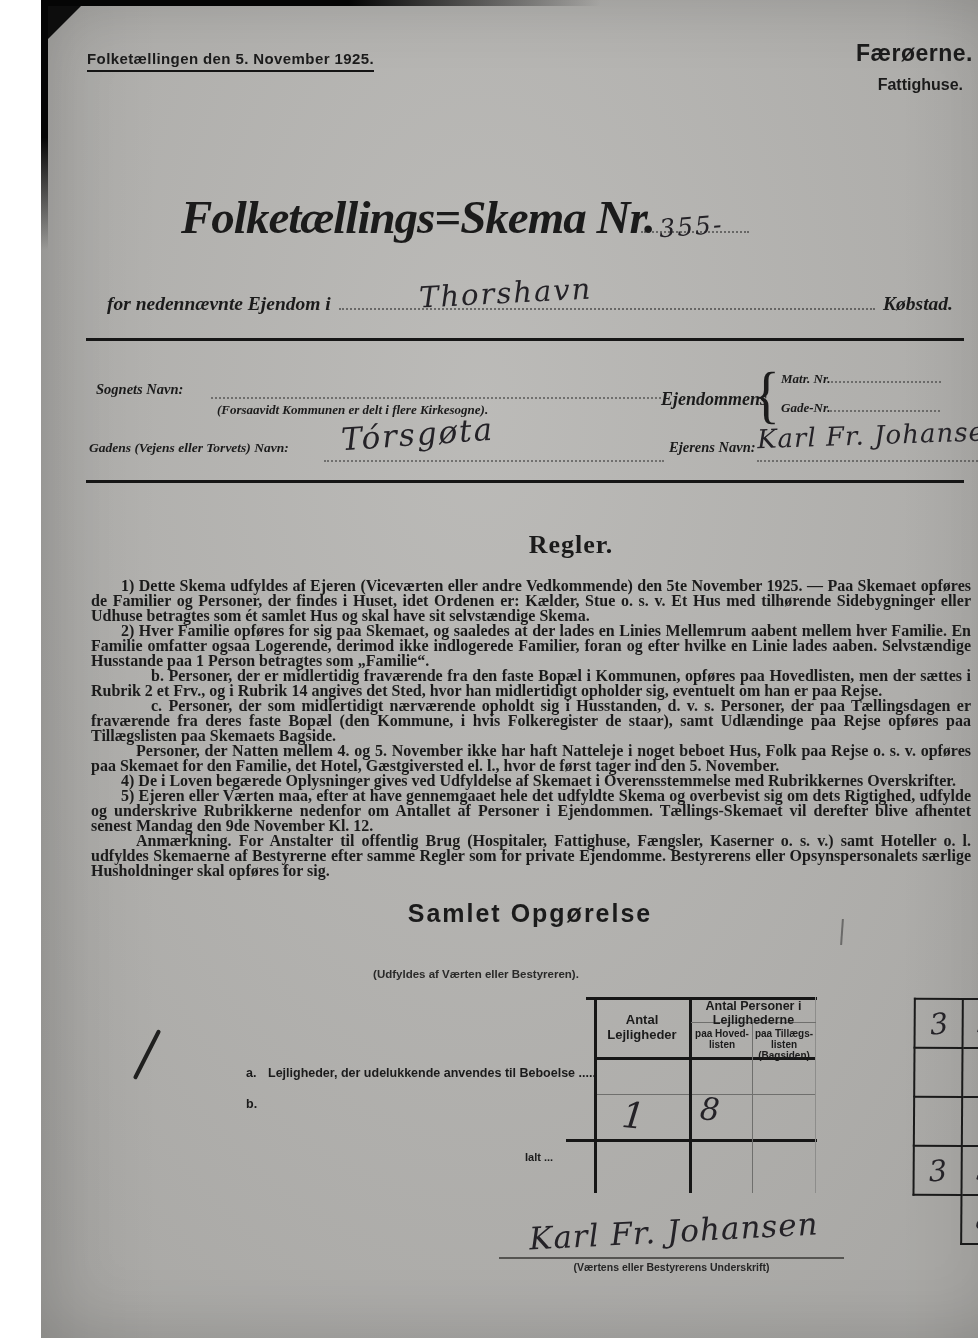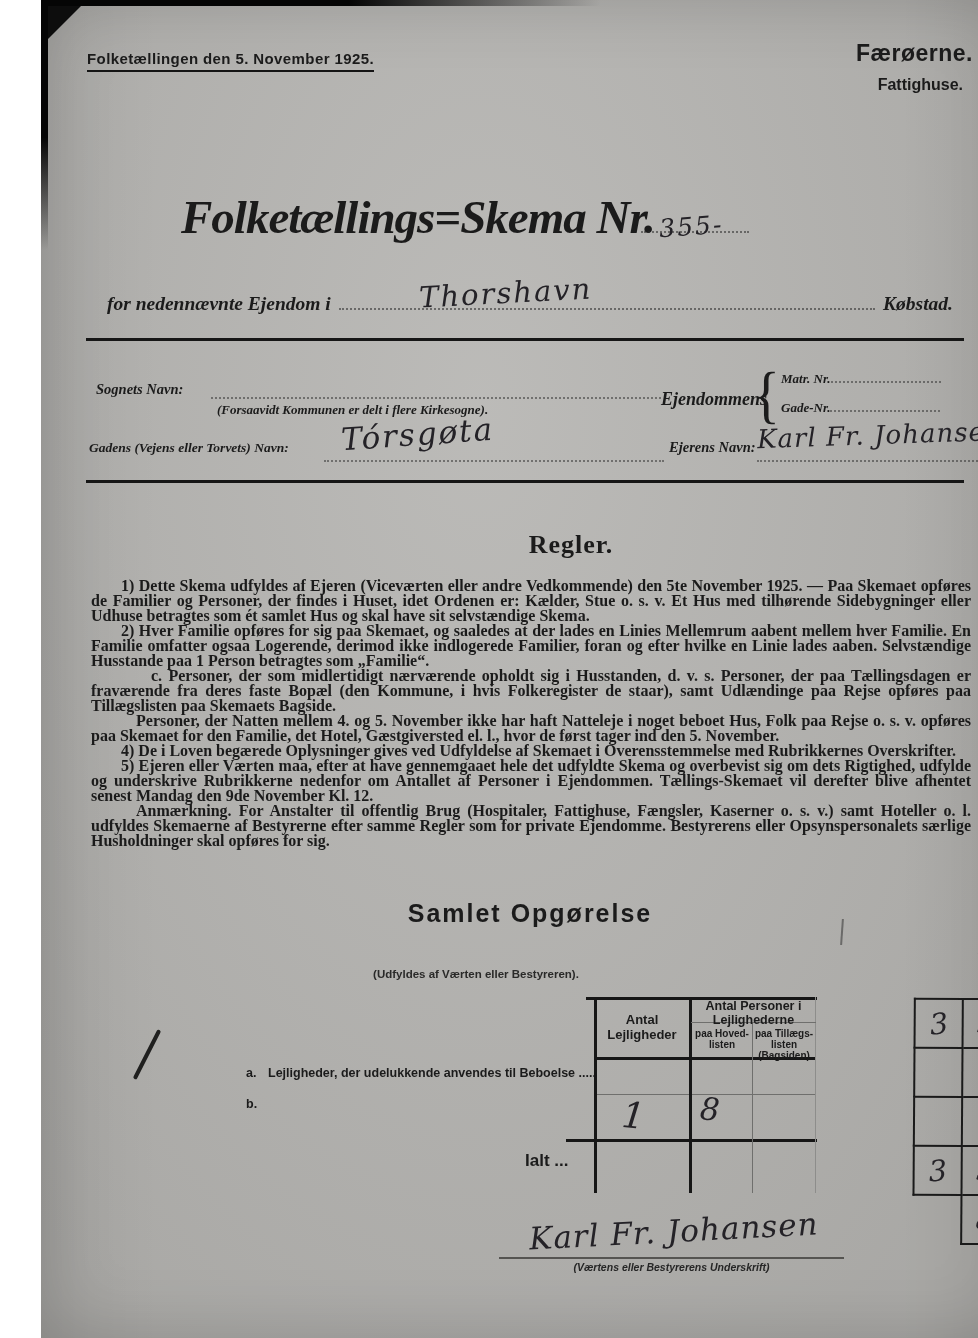--- a/index.html
+++ b/index.html
@@ -74,21 +74,21 @@
   
   .sum-title{left:0;top:899px;width:978px;text-align:center;font-family:"Liberation Sans",sans-serif;font-weight:bold;font-size:25px;letter-spacing:2px;}
   .sum-sub{left:0;top:938px;width:978px;text-align:center;font-family:"Liberation Sans",sans-serif;font-weight:bold;font-size:18.5px;}
   .sum-note{left:0;top:968px;width:870px;text-align:center;font-family:"Liberation Sans",sans-serif;font-weight:bold;font-size:11.5px;color:#2a2a29;}
 
   
   .row-label{font-family:"Liberation Sans",sans-serif;font-weight:bold;font-size:12.5px;line-height:15px;}
   .row-a{left:205px;top:1066px;width:350px;white-space:nowrap;}
   .row-b{left:205px;top:1097px;width:352px;}
   .row-key{display:inline-block;width:22px;}
-  .ialt{left:478px;top:1151px;font-family:"Liberation Sans",sans-serif;font-weight:bold;font-size:17px;padding-left:6px;}
+  .ialt{left:478px;top:1151px;font-family:"Liberation Sans",sans-serif;font-weight:bold;font-size:11px;padding-left:6px;}
 
   .grid{left:553px;top:997px;width:222px;height:196px;}
   .gl{position:absolute;background:#161616;}
   .gl-light{position:absolute;background:#6f6f6d;}
   .g-top{left:-8px;top:0;width:231px;height:3px;}
   .g-hdrbot{left:0;top:60px;width:222px;height:3px;}
   .g-thin-a{left:0;top:97px;width:222px;height:1px;}
   .g-thick-ialt{left:-28px;top:142px;width:251px;height:3px;}
   .g-v-left{left:0;top:0;width:2.5px;height:196px;}
   .g-v-mid{left:95px;top:0;width:2.5px;height:196px;}
@@ -106,21 +106,21 @@
   
   .mgrid{left:872px;top:998px;transform:rotate(.4deg);}
   .mgrid table{border-collapse:collapse;}
   .mgrid td{width:44px;height:45px;border:2.5px solid #1a1a1a;text-align:center;vertical-align:middle;}
   .mgrid td.ghost{border:none;}
   .mg-hand{font-family:"DejaVu Serif",serif;font-style:italic;font-size:29px;color:#242227;}
 
   
   .sig-val{left:488px;top:1213px;font-size:31px;transform:rotate(-3deg);white-space:nowrap;letter-spacing:1px;}
   .sig-line{left:458px;top:1257px;width:345px;height:1.5px;background:#555451;}
-  .sig-cap{left:458px;top:1261px;width:345px;text-align:center;font-family:"Liberation Sans",sans-serif;font-weight:bold;font-size:10.5px;color:#262626;font-style:italic;}
+  .sig-cap{left:458px;top:1261px;width:345px;text-align:center;font-family:"Liberation Sans",sans-serif;font-weight:bold;font-size:10.5px;color:#262626;}
 </style>
 </head>
 <body>
 
 <div class="page">
 
   <div class="abs corner-tl"></div>
   <div class="abs edge-left"></div>
   <div class="abs edge-top"></div>
   <div class="abs slash-mark"></div>
@@ -165,20 +165,21 @@
   <div class="abs lbl-i f-ejer">Ejerens Navn:</div>
   <div class="abs hand f-ejer-val">Karl Fr. Johansen</div>
   <div class="abs f-ejer-line"></div>
 
   <div class="abs hr2"></div>
 
   <div class="abs regler-h">Regler.</div>
   <div class="abs rules">
     <p>1) Dette Skema udfyldes af Ejeren (Viceværten eller andre Vedkommende) den 5te November 1925. — Paa Skemaet opføres de Familier og Personer, der findes i Huset, idet Ordenen er: Kælder, Stue o. s. v. Et Hus med tilhørende Sidebygninger eller Udhuse betragtes som ét samlet Hus og skal have sit selvstændige Skema.</p>
     <p>2) Hver Familie opføres for sig paa Skemaet, og saaledes at der lades en Linies Mellemrum aabent mellem hver Familie. En Familie omfatter ogsaa Logerende, derimod ikke indlogerede Familier, foran og efter hvilke en Linie lades aaben. Selvstændige Husstande paa 1 Person betragtes som „Familie“.</p>
+    <p class="ind2">b. Personer, der er midlertidig fraværende fra den faste Bopæl i Kommunen, opføres paa Hovedlisten, men der sættes i Rubrik 2 et Frv., og i Rubrik 14 angives det Sted, hvor han midlertidigt opholder sig, eventuelt om han er paa Rejse.</p>
     <p class="ind2">c. Personer, der som midlertidigt nærværende opholdt sig i Husstanden, d. v. s. Personer, der paa Tællingsdagen er fraværende fra deres faste Bopæl (den Kommune, i hvis Folkeregister de staar), samt Udlændinge paa Rejse opføres paa Tillægslisten paa Skemaets Bagside.</p>
     <p class="ind15">Personer, der Natten mellem 4. og 5. November ikke har haft Natteleje i noget beboet Hus, Folk paa Rejse o. s. v. opføres paa Skemaet for den Familie, det Hotel, Gæstgiversted el. l., hvor de først tager ind den 5. November.</p>
     <p>4) De i Loven begærede Oplysninger gives ved Udfyldelse af Skemaet i Overensstemmelse med Rubrikkernes Overskrifter.</p>
     <p>5) Ejeren eller Værten maa, efter at have gennemgaaet hele det udfyldte Skema og overbevist sig om dets Rigtighed, udfylde og underskrive Rubrikkerne nedenfor om Antallet af Personer i Ejendommen. Tællings-Skemaet vil derefter blive afhentet senest Mandag den 9de November Kl. 12.</p>
     <p class="ind15">Anmærkning. For Anstalter til offentlig Brug (Hospitaler, Fattighuse, Fængsler, Kaserner o. s. v.) samt Hoteller o. l. udfyldes Skemaerne af Bestyrerne efter samme Regler som for private Ejendomme. Bestyrerens eller Opsynspersonalets særlige Husholdninger skal opføres for sig.</p>
   </div>
 
   <div class="abs sum-title">Samlet Opgørelse</div>
   <div class="abs sum-note">(Udfyldes af Værten eller Bestyreren).</div>
 

